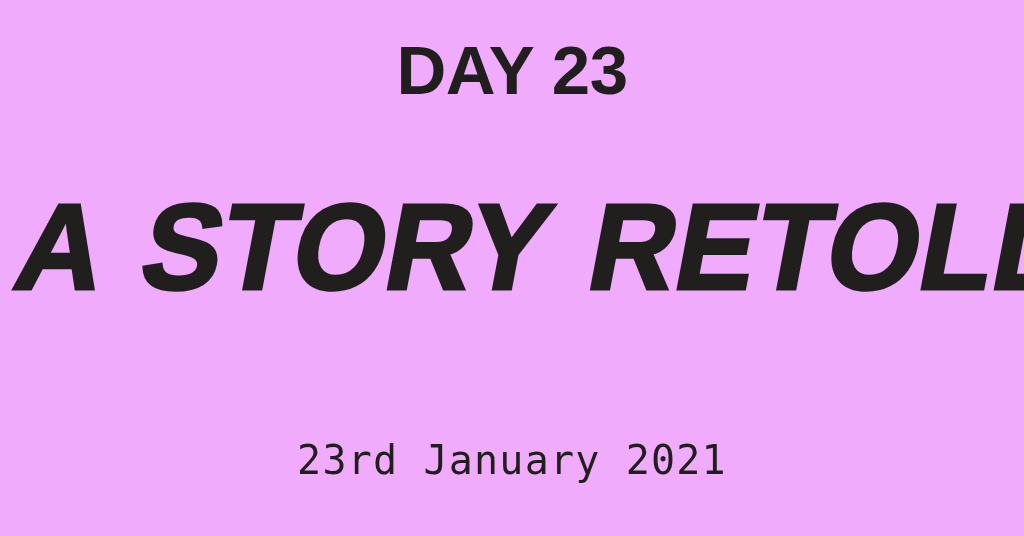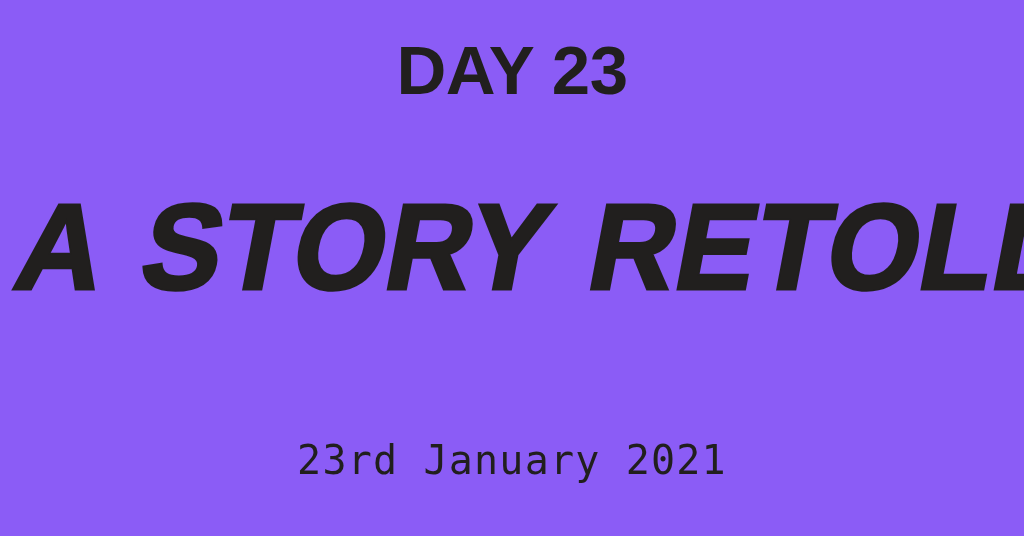--- a/index.html
+++ b/index.html
@@ -11,21 +11,21 @@
     width: 1024px;
     height: 536px;
     overflow: hidden;
     font-family: "Liberation Sans", sans-serif;
   }
 
   #poster {
     position: relative;
     width: 1024px;
     height: 536px;
-    background: #8b5cf6;
+    background: #f0abfc;
     overflow: hidden;
   }
 
   
   .eyebrow-row {
     position: absolute;
     top: 36px;
     left: 0;
     width: 1024px;
     text-align: center;

